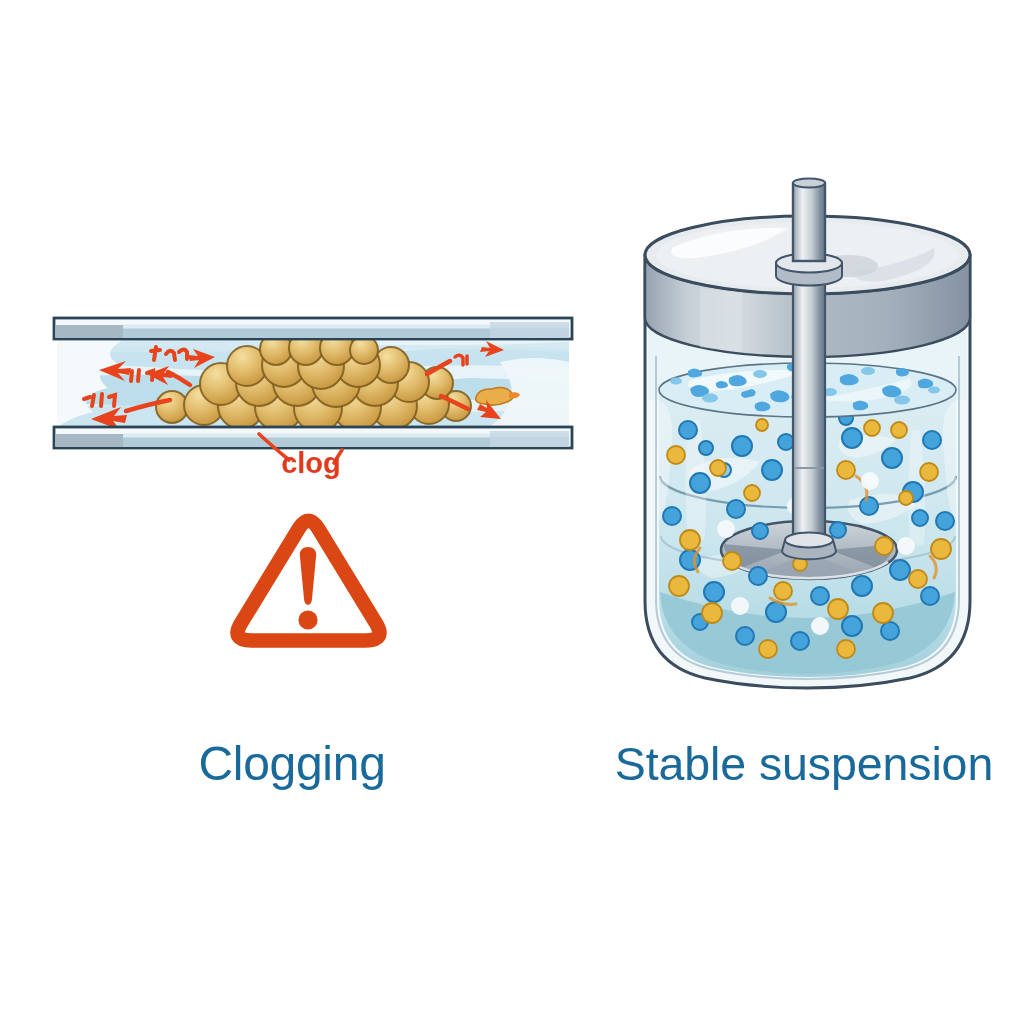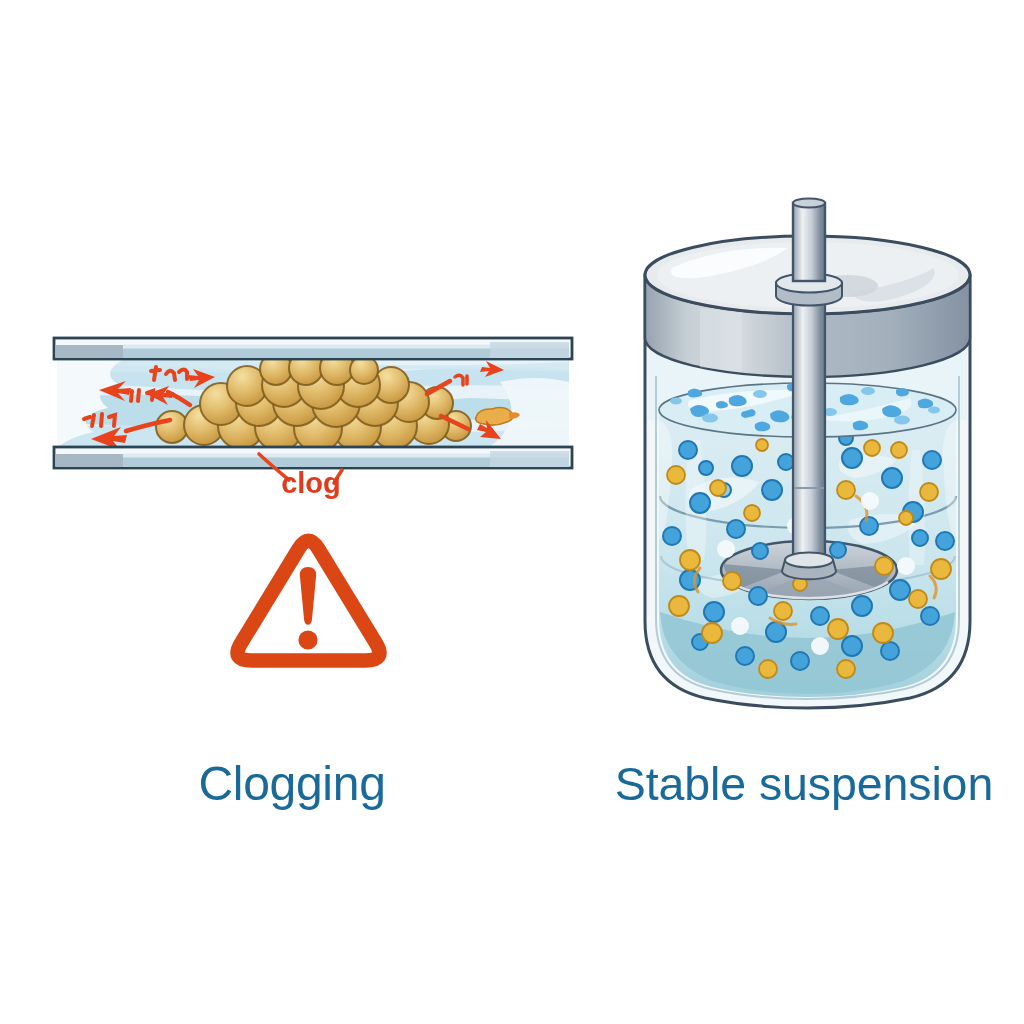--- a/index.html
+++ b/index.html
@@ -1,16 +1,16 @@
 <!DOCTYPE html>
 <html><head>
 <meta charset="utf-8">
 <style>
   html,body{margin:0;padding:0;background:#ffffff;}
-  #stage{width:1024px;height:859px;position:relative;background:#ffffff;overflow:hidden;margin-top:20px;}
+  #stage{width:1024px;height:859px;position:relative;background:#ffffff;overflow:hidden;}
   svg{display:block;}
   text{font-family:"Liberation Sans",sans-serif;}
 </style>
 </head>
 <body>
 <div id="stage">
 <svg width="1024" height="1024" viewBox="0 0 1024 1024">
 <defs>
   <radialGradient id="ballGrad" cx="0.38" cy="0.26" r="0.95">
     <stop offset="0" stop-color="#f4dfa0"></stop>

